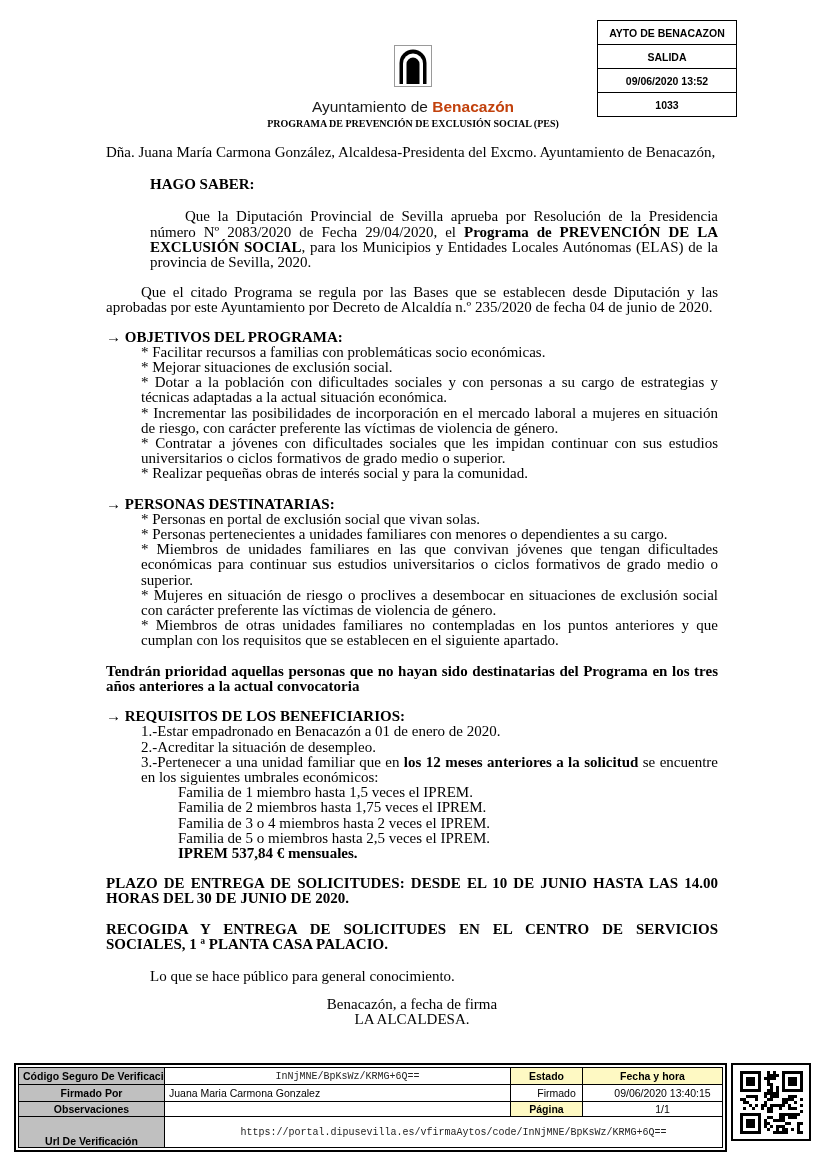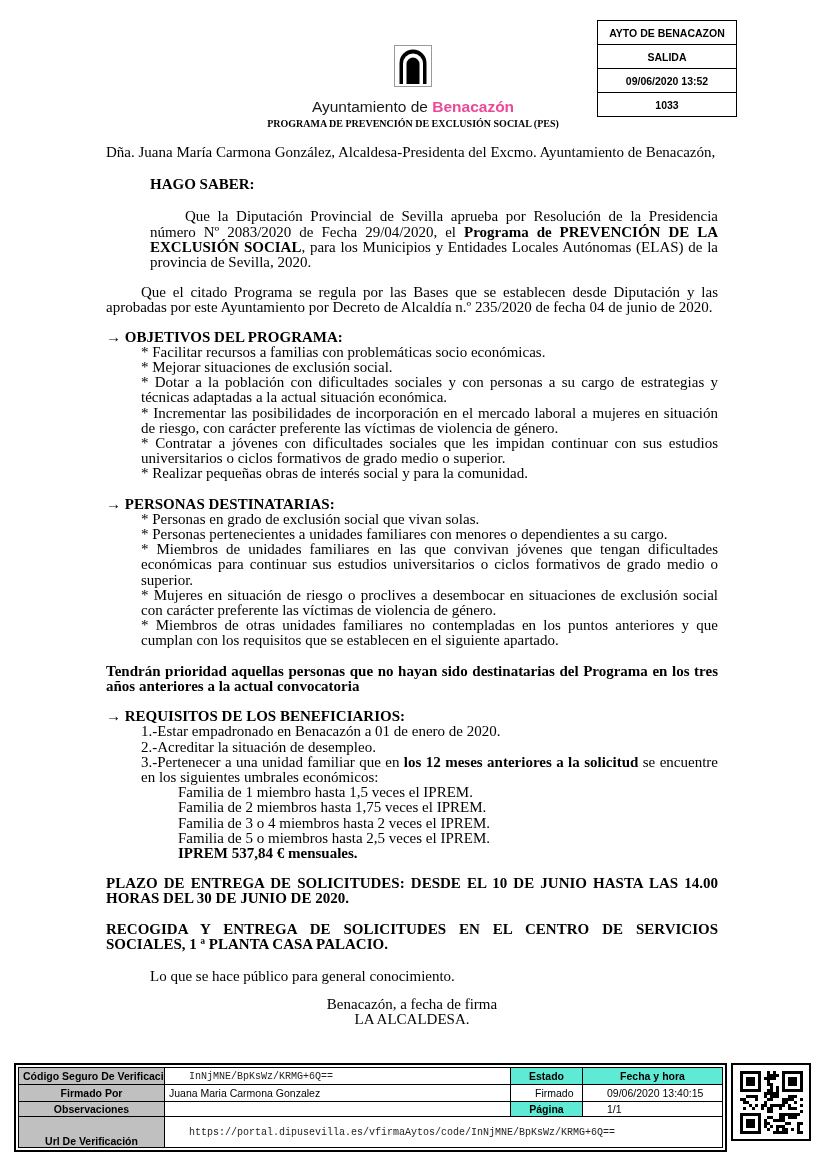--- a/index.html
+++ b/index.html
@@ -36,21 +36,21 @@
 
   
   .header { text-align: center; padding-top: 45px; }
   .logo-wrap { display: inline-block; line-height: 0; }
   .org-line {
     margin-top: 7px;
     font-family: "Liberation Sans", "DejaVu Sans", sans-serif;
     font-size: 15.5px;
     color: #1a1a1a;
   }
-  .org-line b { color: #ec4899; }
+  .org-line b { color: #c2410c; }
   .doc-title {
     margin-top: 17px;
     font-size: 27px;
     font-weight: bold;
     letter-spacing: 1px;
   }
   .doc-subtitle {
     margin-top: 2px;
     font-size: 10px;
     font-weight: bold;
@@ -101,25 +101,25 @@
     padding: 0 4px;
     overflow: hidden;
     white-space: nowrap;
   }
   .vtable .lbl {
     background: #c0c0c0;
     font-weight: bold;
     text-align: center;
   }
   .vtable .hdr {
-    background: #5eead4;
+    background: #fef9c3;
     font-weight: bold;
     text-align: center;
   }
-  .vtable .ctr { text-align: left; padding-left: 24px; }
+  .vtable .ctr { text-align: center; padding-left: 24px; }
   .vtable .mono {
     font-family: "Liberation Mono", "DejaVu Sans Mono", monospace;
     font-size: 10px;
     color: #222;
   }
   .vtable tr.r1 td, .vtable tr.r2 td { height: 17px; }
   .vtable tr.r3 td { height: 15px; }
   .vtable tr.r4 td { height: 28px; }
   .vtable tr.r4 .lbl { vertical-align: top; padding-top: 18px; }
 
@@ -183,21 +183,21 @@
       <div class="item">* Facilitar recursos a familias con problemáticas socio económicas.</div>
       <div class="item">* Mejorar situaciones de exclusión social.</div>
       <div class="item">* Dotar a la población con dificultades sociales y con personas a su cargo de estrategias y técnicas adaptadas a la actual situación económica.</div>
       <div class="item">* Incrementar las posibilidades de incorporación en el mercado laboral a mujeres en situación de riesgo, con carácter preferente las víctimas de violencia de género.</div>
       <div class="item">* Contratar a jóvenes con dificultades sociales que les impidan continuar con sus estudios universitarios o ciclos formativos de grado medio o superior.</div>
       <div class="item">* Realizar pequeñas obras de interés social y para la comunidad.</div>
     </div>
 
     <div class="sp15">
       <p class="bold">→ PERSONAS DESTINATARIAS:</p>
-      <div class="item">* Personas en grado de exclusión social que vivan solas.</div>
+      <div class="item">* Personas en portal de exclusión social que vivan solas.</div>
       <div class="item">* Personas pertenecientes a unidades familiares con menores o dependientes a su cargo.</div>
       <div class="item">* Miembros de unidades familiares en las que convivan jóvenes que tengan dificultades económicas para continuar sus estudios universitarios o ciclos formativos de grado medio o superior.</div>
       <div class="item">* Mujeres en situación de riesgo o proclives a desembocar en situaciones de exclusión social con carácter preferente las víctimas de violencia de género.</div>
       <div class="item">* Miembros de otras unidades familiares no contempladas en los puntos anteriores y que cumplan con los requisitos que se establecen en el siguiente apartado.</div>
     </div>
 
     <p class="bold sp15">Tendrán prioridad aquellas personas que no hayan sido destinatarias del Programa en los tres años anteriores a la actual convocatoria</p>
 
     <div class="sp15">
       <p class="bold">→ REQUISITOS DE LOS BENEFICIARIOS:</p>

